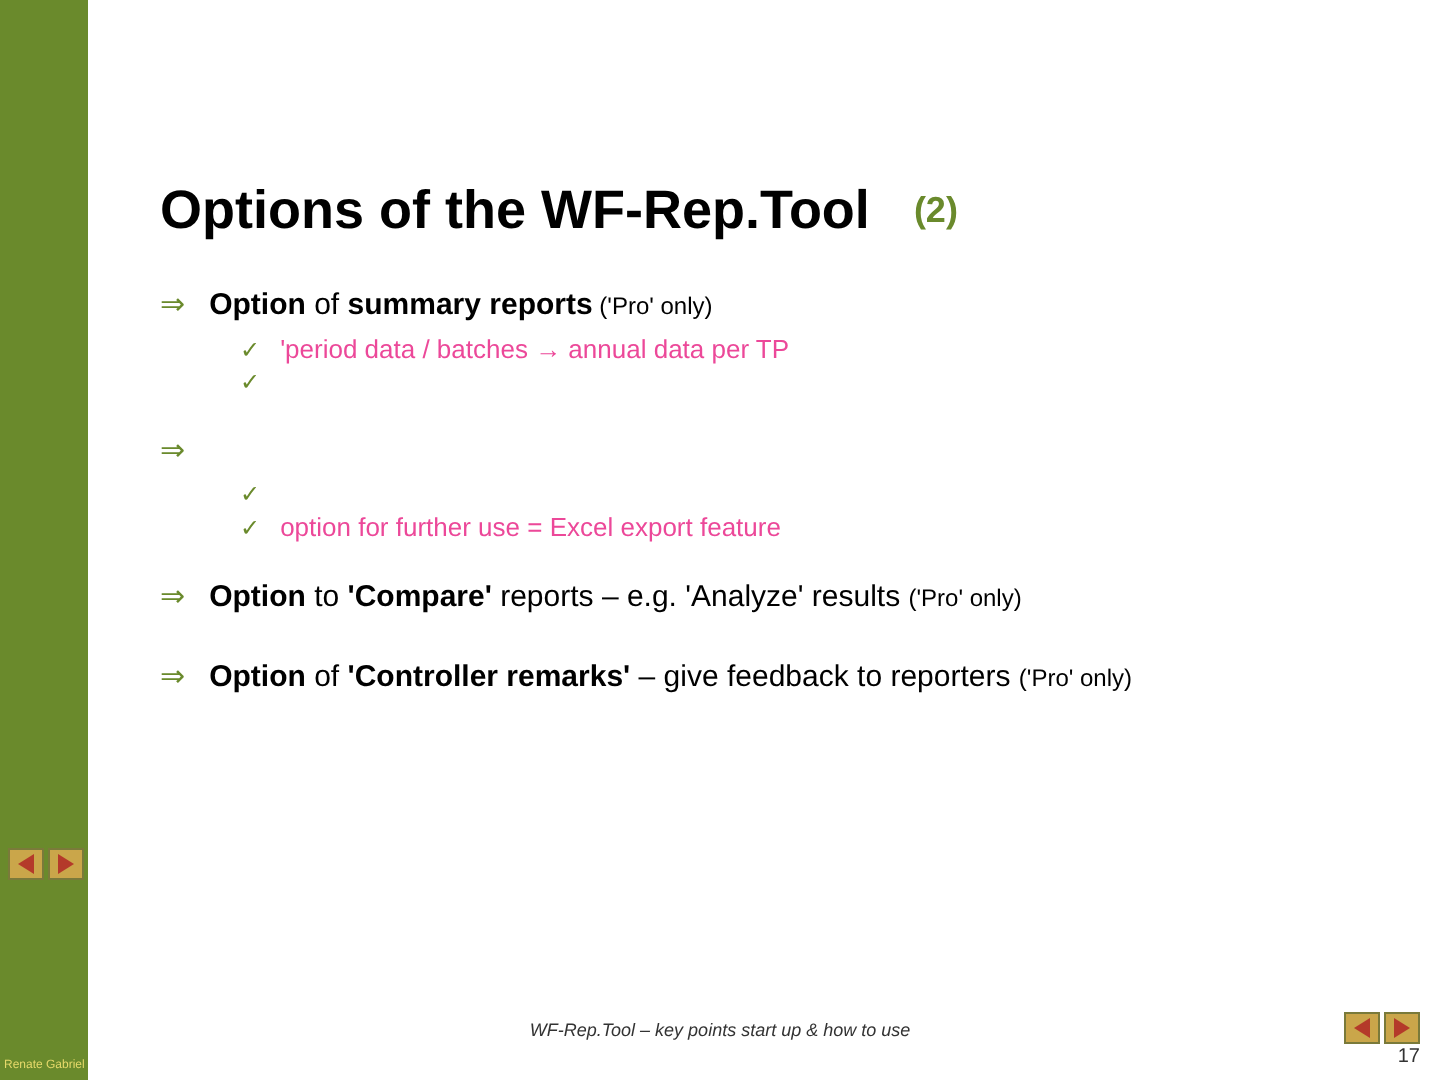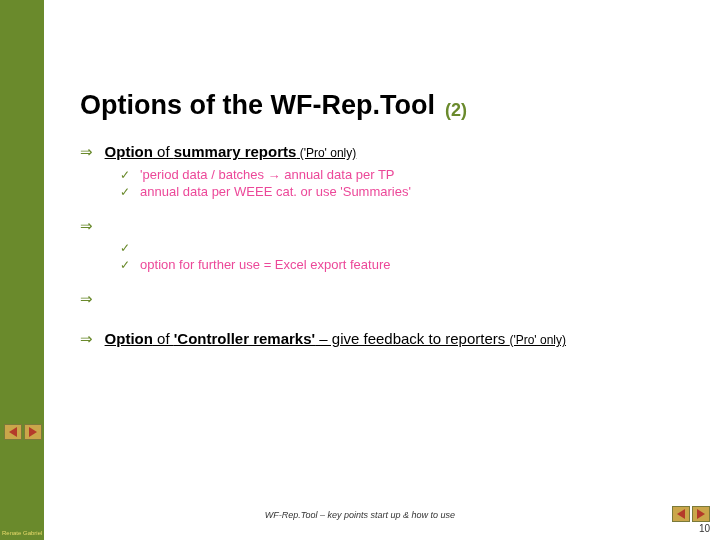--- a/index.html
+++ b/index.html
@@ -7,26 +7,26 @@
   body { font-family: Arial, Helvetica, sans-serif; background: #fff; position: relative; }
   .sidebar { position: absolute; left: 0; top: 0; width: 44px; height: 540px; background: #6a8a2c; }
   .nav-top { position: absolute; left: 4px; top: 424px; display: flex; gap: 2px; }
   .nav-bottom { position: absolute; right: 10px; bottom: 18px; display: flex; gap: 2px; }
   .tri-btn { width: 18px; height: 16px; border: 1px solid #7a7a3a; background: #caa64a; display: flex; align-items: center; justify-content: center; }
   .tri-left, .tri-right { width: 0; height: 0; }
   .tri-left { border-top: 5px solid transparent; border-bottom: 5px solid transparent; border-right: 8px solid #b43a2a; }
   .tri-right { border-top: 5px solid transparent; border-bottom: 5px solid transparent; border-left: 8px solid #b43a2a; }
   .author { position: absolute; left: 2px; bottom: 4px; color: #e6d96a; font-size: 6px; }
   .content { position: absolute; left: 80px; top: 90px; right: 24px; }
-  .title-row { display: flex; align-items: flex-end; gap: 10px; margin-bottom: 22px; }
+  .title-row { display: flex; align-items: center; gap: 22px; margin-bottom: 22px; }
   .title { font-size: 27px; font-weight: bold; color: #000; }
   .title-num { font-size: 18px; font-weight: bold; color: #6a8a2c; }
   .b1 { margin-bottom: 6px; display: flex; align-items: baseline; }
   .b1 .arrow { color: #6a8a2c; font-size: 15px; margin-right: 12px; font-family: "Segoe UI Symbol", Arial; }
-  .b1 .txt { font-size: 15px; color: #000; text-decoration: underline; }
+  .b1 .txt { font-size: 15px; color: #000; }
   .b1 .txt .bold { font-weight: bold; }
   .b1 .txt .small { font-size: 12px; }
   .b2-group { margin: 4px 0 18px 40px; }
   .b2 { display: flex; align-items: baseline; margin-bottom: 2px; }
   .b2 .check { color: #6a8a2c; font-size: 12px; margin-right: 10px; font-family: "Segoe UI Symbol", Arial; }
   .b2 .txt { font-size: 13px; color: #ec4899; }
   .spacer { height: 16px; }
   .footer { position: absolute; left: 0; right: 0; bottom: 20px; text-align: center; font-size: 9px; color: #333; font-style: italic; }
   .pagenum { position: absolute; right: 10px; bottom: 6px; font-size: 10px; color: #333; }
 </style>
@@ -58,53 +58,55 @@
       <span class="bold">Option</span><span> of </span><span class="bold">summary reports</span><span class="small"> ('Pro' only)</span>
     </span>
   </div>
   <div class="b2-group">
     <div class="b2">
       <span class="check">✓</span>
       <span class="txt">'period data / batches → annual data per TP</span>
     </div>
     <div class="b2">
       <span class="check">✓</span>
-      <span class="txt">annual data per WEEE cat. or use 'Summaries'</span>
     </div>
   </div>
 
   <div class="b1">
     <span class="arrow">⇒</span>
   </div>
   <div class="b2-group">
     <div class="b2">
       <span class="check">✓</span>
     </div>
     <div class="b2">
       <span class="check">✓</span>
       <span class="txt">option for further use = Excel export feature</span>
     </div>
   </div>
 
   <div class="b1">
     <span class="arrow">⇒</span>
+    <span class="txt">
+      <span class="bold">Option</span><span> to </span><span class="bold">'Compare'</span><span>  reports – e.g. 'Analyze' results </span><span class="small">('Pro' only)</span>
+    </span>
   </div>
 
   <div class="spacer"></div>
 
   <div class="b1">
     <span class="arrow">⇒</span>
     <span class="txt">
       <span class="bold">Option</span><span> of </span><span class="bold">'Controller remarks'</span><span> – give feedback to reporters </span><span class="small">('Pro' only)</span>
     </span>
   </div>
 </div>
 
 <div class="footer">WF-Rep.Tool – key points start up &amp; how to use</div>
-<div class="pagenum">10</div>
+<div class="pagenum">17</div>
 
 <div class="nav-bottom">
   <div class="tri-btn">
       <div class="tri-left"></div>
     </div>
   <div class="tri-btn">
       <div class="tri-right"></div>
     </div>
 </div>
 

